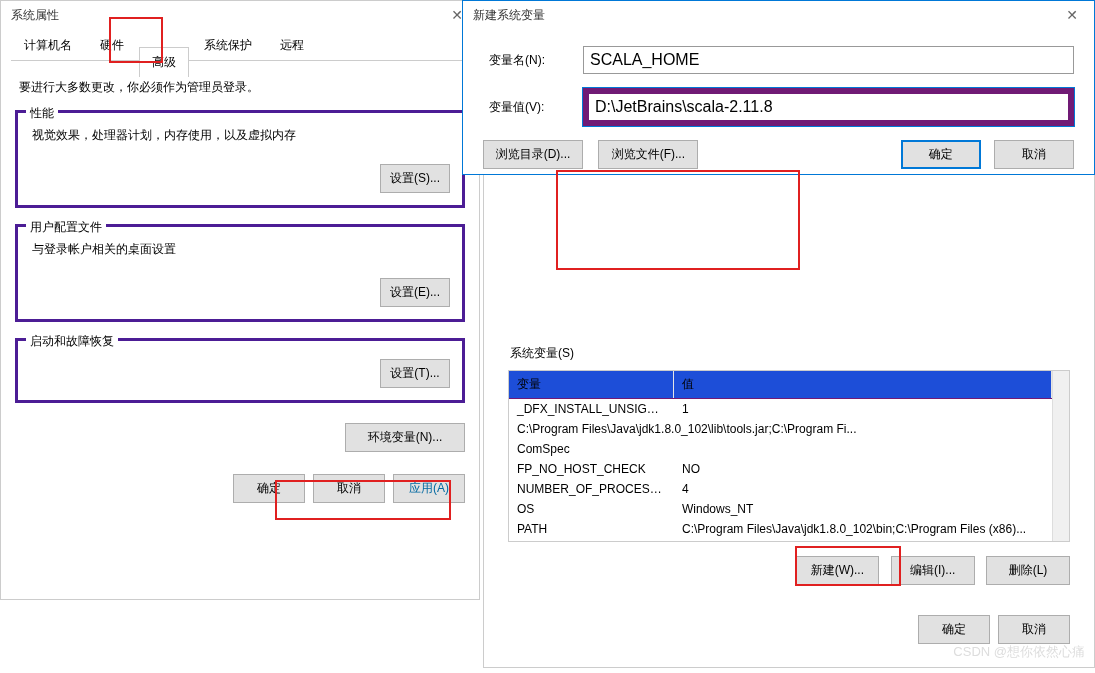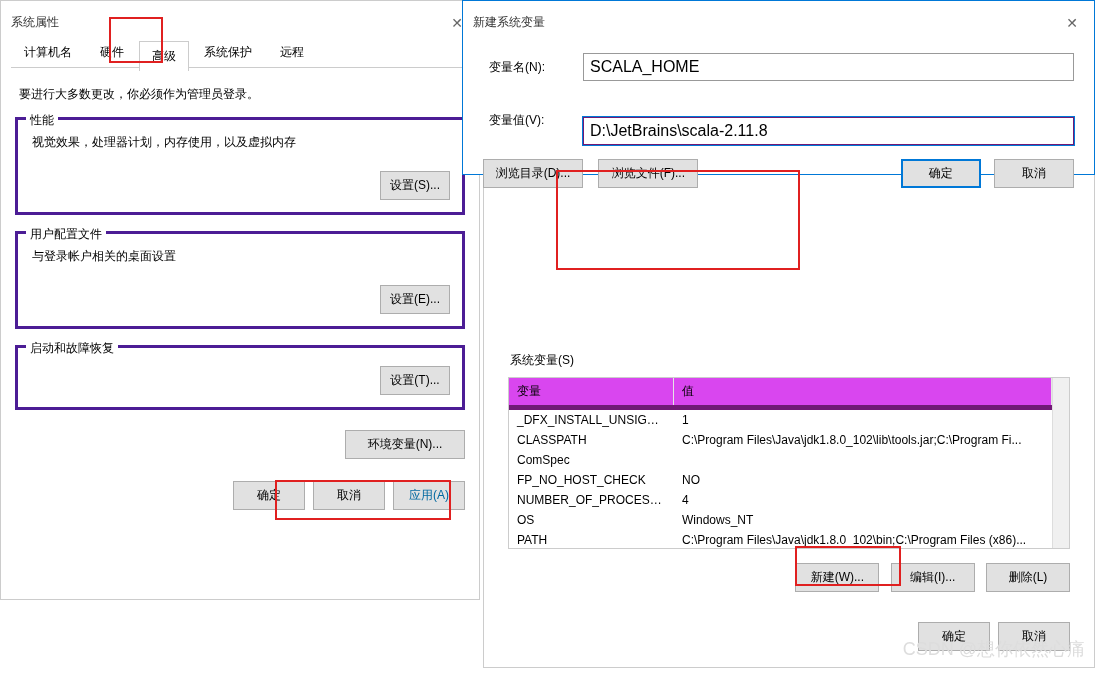--- a/index.html
+++ b/index.html
@@ -13,25 +13,24 @@
       overflow: hidden;
     }
     .dialog {
       position: absolute;
       background: #fff;
       border: 1px solid #ccc;
     }
     .titlebar {
       display: flex;
       justify-content: space-between;
-      align-items: flex-end;
+      align-items: flex-start;
       padding: 6px 10px;
       font-size: 12px;
       color: #333;
-      margin-top: 7px;
     }
     .close-x {
       font-size: 14px;
       color: #666;
       cursor: pointer;
       padding: 0 6px;
     }
     .tabs {
       display: flex;
       border-bottom: 1px solid #ccc;
@@ -41,21 +40,21 @@
       padding: 6px 12px;
       border: 1px solid transparent;
       border-bottom: none;
       margin-right: 2px;
       cursor: pointer;
     }
     .tab.active {
       border-color: #ccc;
       background: #fff;
       position: relative;
-      top: 4px;
+      top: 17px;
     }
     .content { padding: 12px 14px; }
     .info-text { margin: 6px 0 14px 4px; }
     .fieldset {
       border: 3px solid #4c1d95;
       margin-bottom: 16px;
       padding: 10px 12px 12px;
       position: relative;
     }
     .fieldset-label {
@@ -86,22 +85,22 @@
     .dialog-bottom .btn { min-width: 72px; }
     .btn.disabled { color: #0369a1; }
     .group-label { margin: 0 0 8px 2px; }
     .var-table {
       border: 1px solid #ccc;
       width: 100%;
       overflow: hidden;
     }
     .var-header {
       display: flex;
-      background: #d946ef;
-      border-bottom: 5px solid #701a75;
+      background: #1d4ed8;
+      border-bottom: 1px solid #701a75;
     }
     .var-header > div {
       padding: 5px 8px;
       border-right: 1px solid #e5e5e5;
     }
     .col-name { width: 165px; flex-shrink: 0; }
     .col-value { flex: 1; }
     .var-row { display: flex; }
     .var-row > div {
       padding: 3px 8px;
@@ -126,33 +125,33 @@
       margin-bottom: 14px;
     }
     .form-label { width: 100px; padding-left: 6px; }
     .form-input {
       flex: 1;
       border: 1px solid #999;
       padding: 4px 6px;
       font-size: 16px;
       font-family: inherit;
     }
-    .form-input.focused { border: 1px solid #701a75; outline: 1px solid #0078d7; margin-top: 22px; }
+    .form-input.focused { border: 6px solid #701a75; outline: 1px solid #0078d7; }
     .red-box {
       position: absolute;
       border: 2px solid #e02020;
       pointer-events: none;
       z-index: 100;
     }
     .watermark {
       position: absolute;
       right: 10px;
       bottom: 12px;
       color: #ddd;
-      font-size: 18px;
+      font-size: 13px;
       z-index: 200;
     }
   </style>
 </head>
 <body>
 
 <div class="dialog" style="left:0; top:0; width:480px; height:600px;">
   <div class="titlebar">
     <span>系统属性</span>
     <span class="close-x">✕</span>
@@ -230,21 +229,20 @@
       <div class="sys-table-inner">
         <div class="var-header">
           <div class="col-name">变量</div>
           <div class="col-value">值</div>
         </div>
         <div class="var-row">
             <div class="col-name">_DFX_INSTALL_UNSIGNED...</div>
             <div class="col-value">1</div>
           </div>
         <div class="var-row">
-            <div class="col-name">CLASSPATH</div>
             <div class="col-value">C:\Program Files\Java\jdk1.8.0_102\lib\tools.jar;C:\Program Fi...</div>
           </div>
         <div class="var-row">
             <div class="col-name">ComSpec</div>
           </div>
         <div class="var-row">
             <div class="col-name">FP_NO_HOST_CHECK</div>
             <div class="col-value">NO</div>
           </div>
         <div class="var-row">

